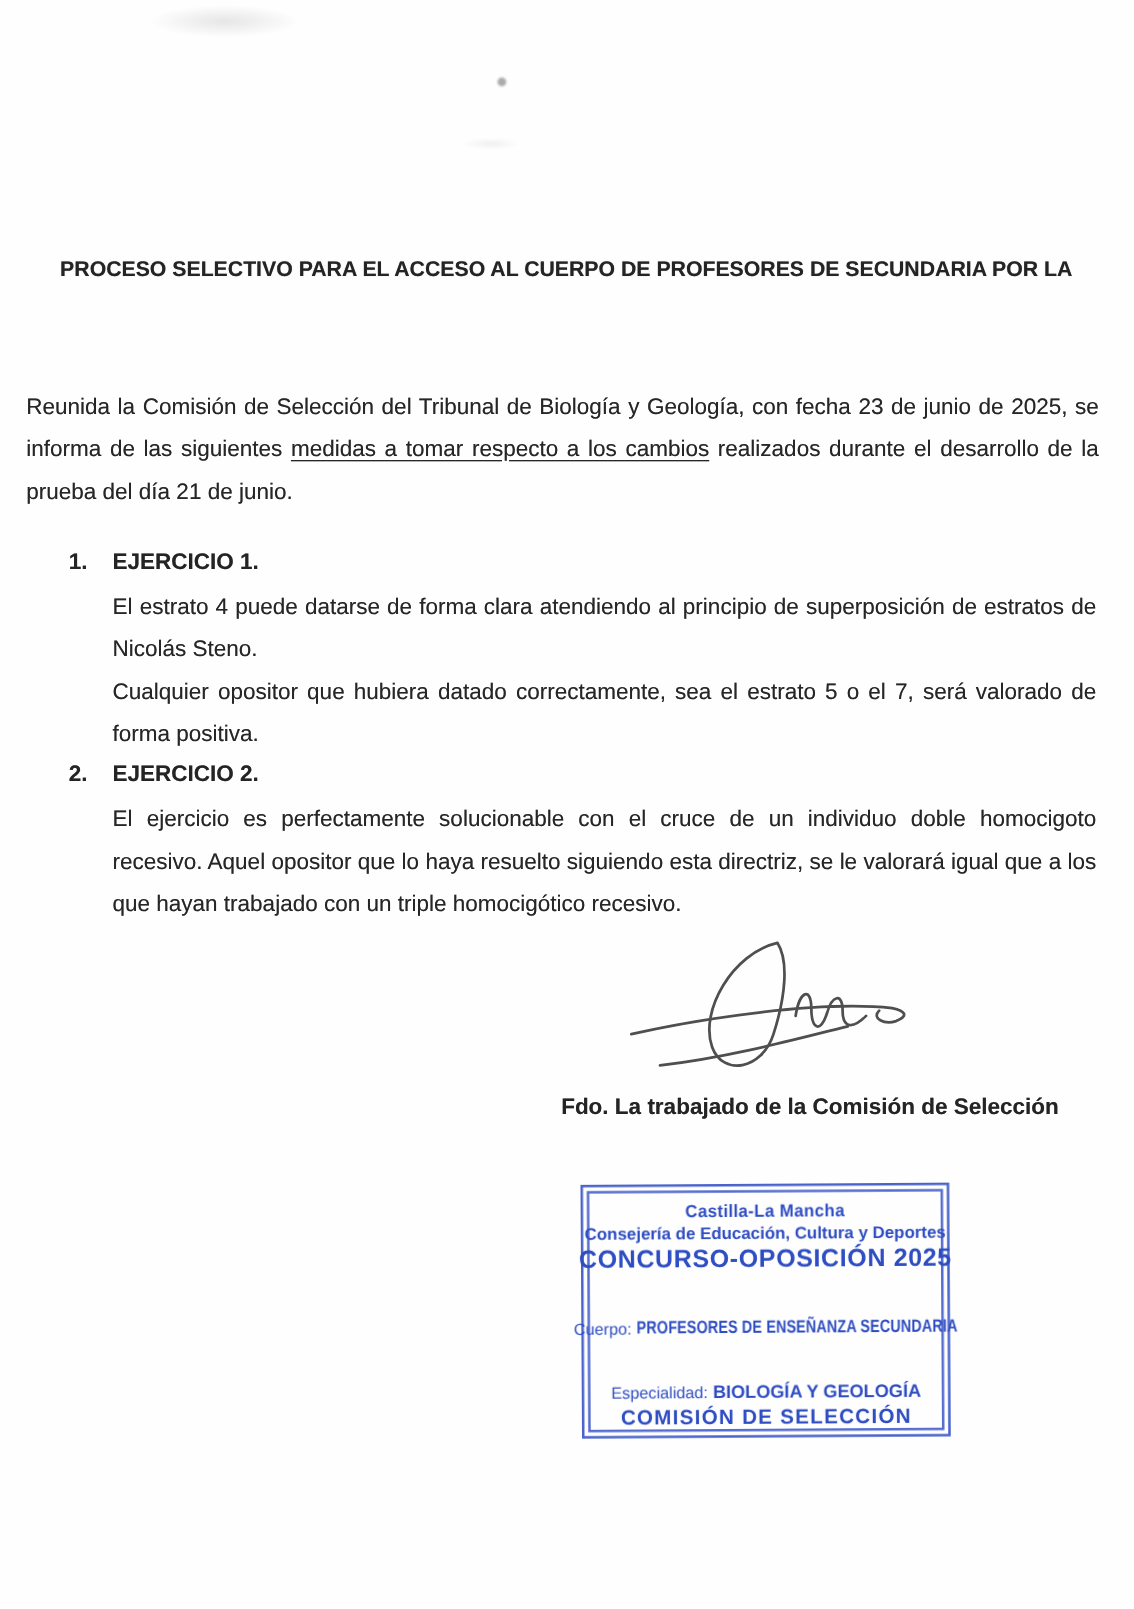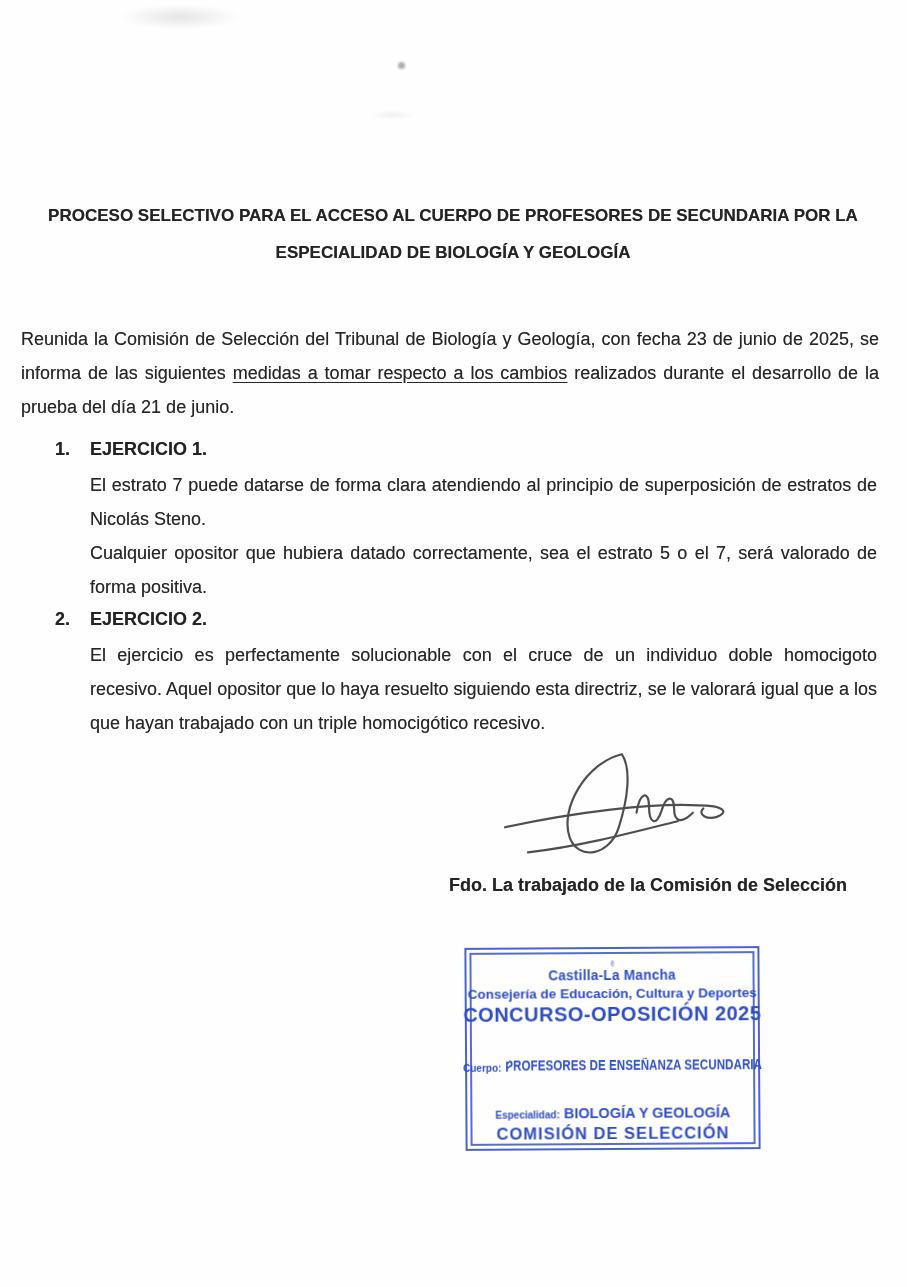--- a/index.html
+++ b/index.html
@@ -47,21 +47,21 @@
     font-size: 17px;
     line-height: 37px;
     letter-spacing: 0px;
     color: #242424;
     text-shadow: 0 0 0.6px rgba(36,36,36,0.55);
   }
   .title-line { white-space: nowrap; }
 
   .intro {
     position: absolute;
-    top: 322px;
+    top: 308px;
     left: 21px;
     width: 858px;
     margin: 0;
     font-size: 18px;
     line-height: 34px;
     text-align: justify;
     text-shadow: 0 0 0.5px rgba(38,38,38,0.5);
   }
   .underline { text-decoration: underline; text-underline-offset: 3px; }
 
@@ -158,22 +158,22 @@
     white-space: nowrap;
   }
   .stamp-line {
     margin-top: 3px;
     white-space: nowrap;
     display: flex;
     align-items: baseline;
     gap: 4px;
   }
   .stamp-label {
-    font-size: 10px;
-    font-weight: 700;
+    font-size: 13px;
+    font-weight: 400;
     margin-top: 33px;
   }
   .stamp-value-sm {
     font-size: 11.5px;
     font-weight: 600;
     letter-spacing: 0.1px;
     transform: scaleY(1.25);
     transform-origin: bottom;
   }
   .stamp-value {
@@ -191,30 +191,29 @@
 <body>
 
 <div class="page">
 
   <div class="smudge-1"></div>
   <div class="smudge-2"></div>
   <div class="smudge-3"></div>
 
   <div class="title">
     <div class="title-line">PROCESO SELECTIVO PARA EL ACCESO AL CUERPO DE PROFESORES DE SECUNDARIA POR LA</div>
-    <div class="title-line">ESPECIALIDAD DE BIOLOGÍA Y GEOLOGÍA</div>
   </div>
 
   <p class="intro"><span>Reunida la Comisión de Selección del Tribunal de Biología y Geología, con fecha 23 de junio de 2025, se informa de las siguientes </span><span class="underline">medidas a tomar respecto a los cambios</span><span> realizados durante el desarrollo de la prueba del día 21 de junio.</span></p>
 
   <div class="item item-1">
     <div class="item-head">
       <span class="item-num">1.</span><span>EJERCICIO 1.</span>
     </div>
-    <p class="item-para">El estrato 7 puede datarse de forma clara atendiendo al principio de superposición de estratos de Nicolás Steno.</p>
+    <p class="item-para">El estrato 4 puede datarse de forma clara atendiendo al principio de superposición de estratos de Nicolás Steno.</p>
     <p class="item-para">Cualquier opositor que hubiera datado correctamente, sea el estrato 5 o el 7, será valorado de forma positiva.</p>
   </div>
 
   <div class="item item-2">
     <div class="item-head">
       <span class="item-num">2.</span><span>EJERCICIO 2.</span>
     </div>
     <p class="item-para">El ejercicio es perfectamente solucionable con el cruce de un individuo doble homocigoto recesivo. Aquel opositor que lo haya resuelto siguiendo esta directriz, se le valorará igual que a los que hayan trabajado con un triple homocigótico recesivo.</p>
   </div>
 

